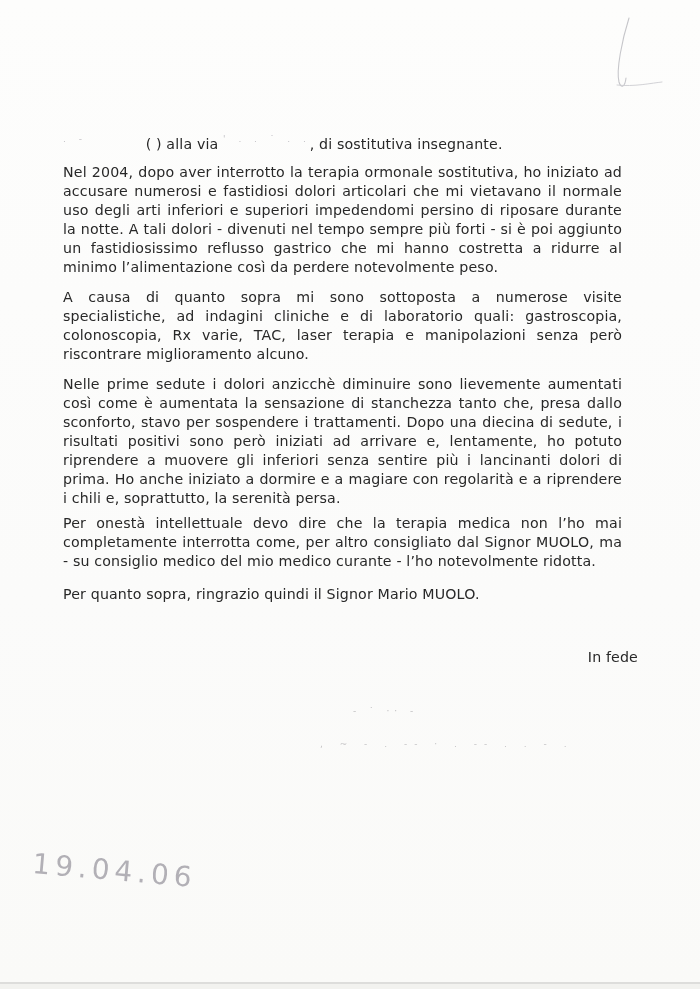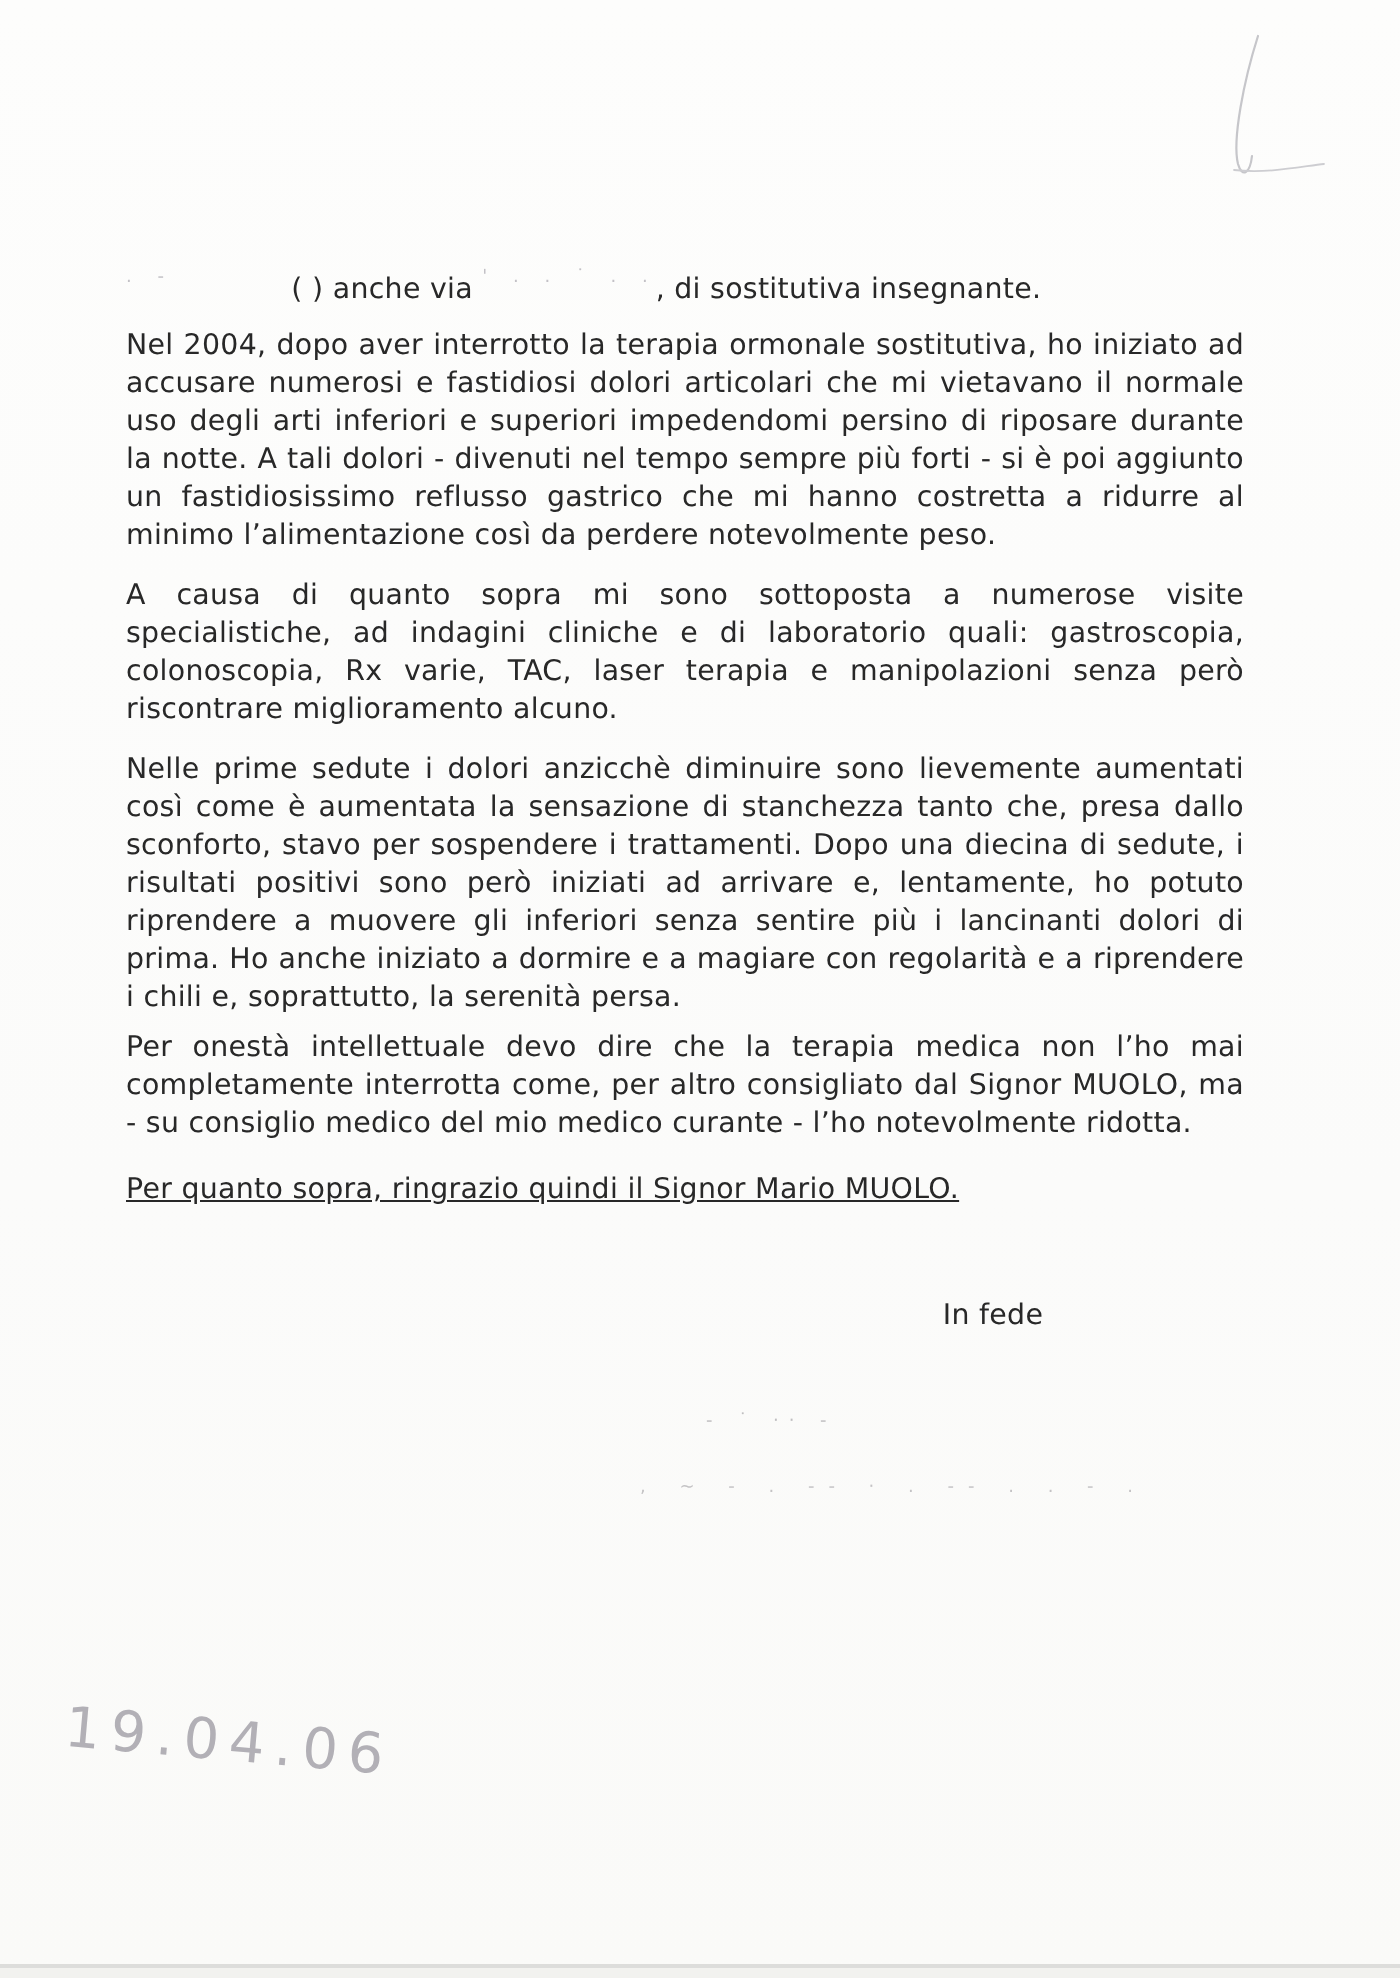--- a/index.html
+++ b/index.html
@@ -22,21 +22,21 @@
     color: #282828;
     font-size: 14.2px;
     line-height: 19px;
     letter-spacing: 0.15px;
   }
   .body-text p {
     margin: 0 16px 11px 0;
     text-align: justify;
   }
   .body-text p.tight { margin-bottom: 6px; }
-  .body-text p.last { text-align: left; margin-top: 14px; text-decoration: underline; }
+  .body-text p.last { text-align: left; margin-top: 14px; }
   
   .intro-line { white-space: nowrap; text-align: left; }
   .intro-line1 { margin-bottom: 3px; }
   .intro-line2 { margin-bottom: 9px; }
   .gap {
     display: inline-block;
     vertical-align: baseline;
     color: #c3c1c6;
     font-size: 9px;
     letter-spacing: 5px;
@@ -45,21 +45,21 @@
   }
   .g110 { width: 106px; }
   .g70  { width: 64px; }
   .g95  { width: 92px; }
   .g85  { width: 82px; }
   .g80  { width: 78px; }
   
   .in-fede {
     margin-top: 44px;
     margin-left: 292px;
-    text-align: center;
+    text-align: right;
   }
   .marks {
     position: absolute;
     color: #8f8d92;
     opacity: 0.55;
     font-size: 9px;
     letter-spacing: 5px;
     white-space: nowrap;
   }
   .marks-top { left: 353px; top: 706px; }
@@ -103,21 +103,21 @@
 
   <svg class="pen-stroke" viewBox="0 0 90 90">
     <path d="M 37 10 C 30 32 24 62 27 74 C 29 81 33 79 34 70" fill="none" stroke="#c6c6ca" stroke-width="1.1" stroke-linecap="round"></path>
     <path d="M 25 77 C 42 79 60 75 70 74" fill="none" stroke="#cdcdd1" stroke-width="0.9" stroke-linecap="round"></path>
   </svg>
 
   <div class="body-text">
 
     <div class="intro-line intro-line2">
       <span class="gap g80">.      -</span>
-      <span>(    ) anche via</span>
+      <span>(    ) alla via</span>
       <span class="gap g85">' . .  ˙ . . ,</span>
       <span>,   di sostitutiva insegnante.</span>
     </div>
 
     <p>Nel 2004, dopo aver interrotto la terapia ormonale sostitutiva, ho iniziato ad accusare numerosi e fastidiosi dolori articolari che mi vietavano il normale uso degli arti inferiori e superiori impedendomi persino di riposare durante la notte. A tali dolori - divenuti nel tempo sempre più forti - si è poi aggiunto un fastidiosissimo reflusso gastrico che mi hanno costretta a ridurre al minimo l’alimentazione così da perdere notevolmente peso.</p>
     <p>A causa di quanto sopra mi sono sottoposta a numerose visite specialistiche, ad indagini cliniche e di laboratorio quali: gastroscopia, colonoscopia, Rx varie, TAC, laser terapia e manipolazioni senza però riscontrare miglioramento alcuno.</p>
     <p class="tight">Nelle prime sedute i dolori anzicchè diminuire sono lievemente aumentati così come è aumentata la sensazione di stanchezza tanto che, presa dallo sconforto, stavo per sospendere i trattamenti. Dopo una diecina di sedute, i risultati positivi sono però iniziati ad arrivare e, lentamente, ho potuto riprendere a muovere gli inferiori senza sentire più i lancinanti dolori di prima. Ho anche iniziato a dormire e a magiare con regolarità e a riprendere i chili e, soprattutto, la serenità persa.</p>
     <p>Per onestà intellettuale devo dire che la terapia medica non l’ho mai completamente interrotta come, per altro consigliato dal Signor MUOLO, ma - su consiglio medico del mio medico curante - l’ho notevolmente ridotta.</p>
     <p class="last">Per quanto sopra, ringrazio quindi il Signor Mario MUOLO.</p>
 

